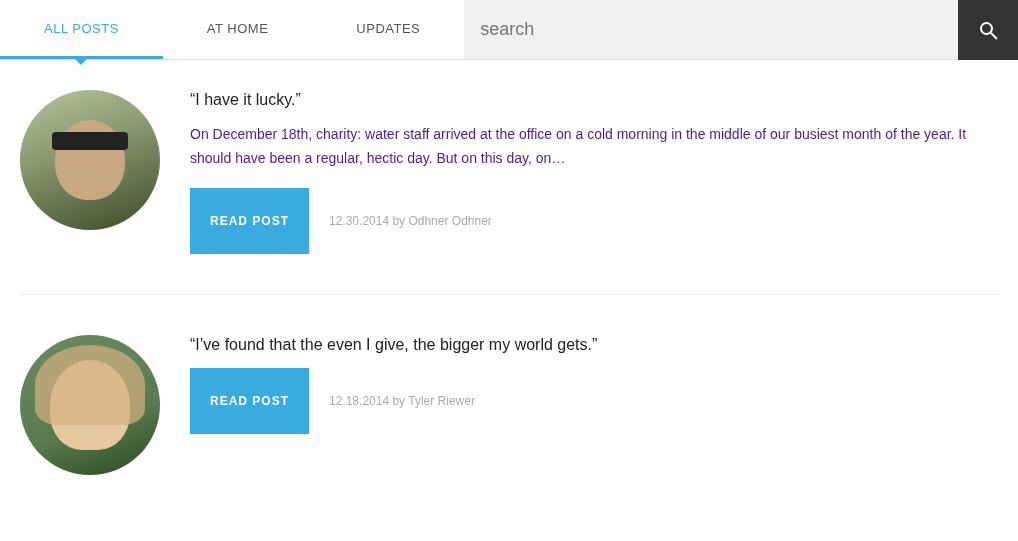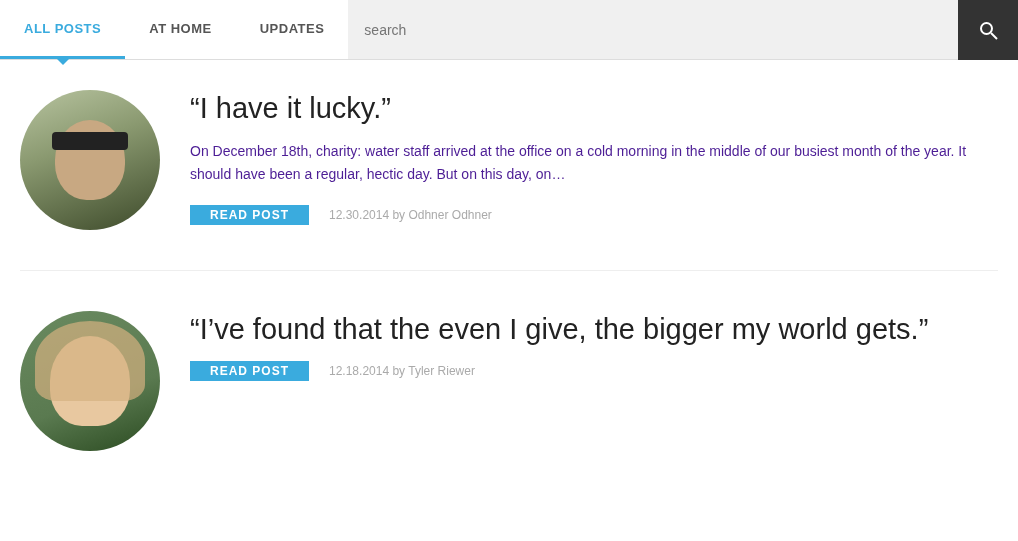--- a/index.html
+++ b/index.html
@@ -10,23 +10,23 @@
       display: flex;
       align-items: stretch;
       border-bottom: 1px solid #ddd;
       background: #fff;
       height: 60px;
     }
     .nav-item {
       display: flex;
       align-items: center;
       justify-content: center;
-      padding: 0 24px;
+      padding: 0 44px;
       font-size: 13px;
-      font-weight: 700;
+      font-weight: 400;
       letter-spacing: 0.5px;
       text-transform: uppercase;
       color: #555;
       cursor: pointer;
       border-bottom: 3px solid transparent;
       position: relative;
     }
     .nav-item.active {
       color: #3aabde;
       border-bottom: 3px solid #3aabde;
@@ -48,21 +48,21 @@
       display: flex;
       align-items: center;
       background: #f0f0f0;
       padding: 0 16px;
       margin-left: auto;
     }
     .search-input {
       border: none;
       background: transparent;
       outline: none;
-      font-size: 14px;
+      font-size: 18px;
       color: #6d28d9;
       width: 100%;
     }
     .search-btn {
       display: flex;
       align-items: center;
       justify-content: center;
       width: 60px;
       height: 60px;
       background: #333;
@@ -150,42 +150,42 @@
       height: 80px;
       border-radius: 50% 50% 20% 20%;
       background: #d4b080;
       opacity: 0.7;
     }
 
     .post-body {
       flex: 1;
     }
     .post-title {
-      font-size: 29px;
+      font-size: 16px;
       font-weight: 400;
       color: #222;
       margin-bottom: 12px;
       line-height: 1.3;
     }
     .post-excerpt {
       font-size: 14px;
       color: #4c1d95;
       line-height: 1.7;
       margin-bottom: 18px;
     }
     .post-footer {
       display: flex;
       align-items: center;
       gap: 20px;
     }
     .read-post-btn {
       background: #3aabde;
       color: #fff;
       border: none;
-      padding: 3px 20px;
+      padding: 26px 20px;
       font-size: 12px;
       font-weight: 700;
       letter-spacing: 1px;
       text-transform: uppercase;
       cursor: pointer;
     }
     .post-meta {
       font-size: 12px;
       color: #aaa;
     }

